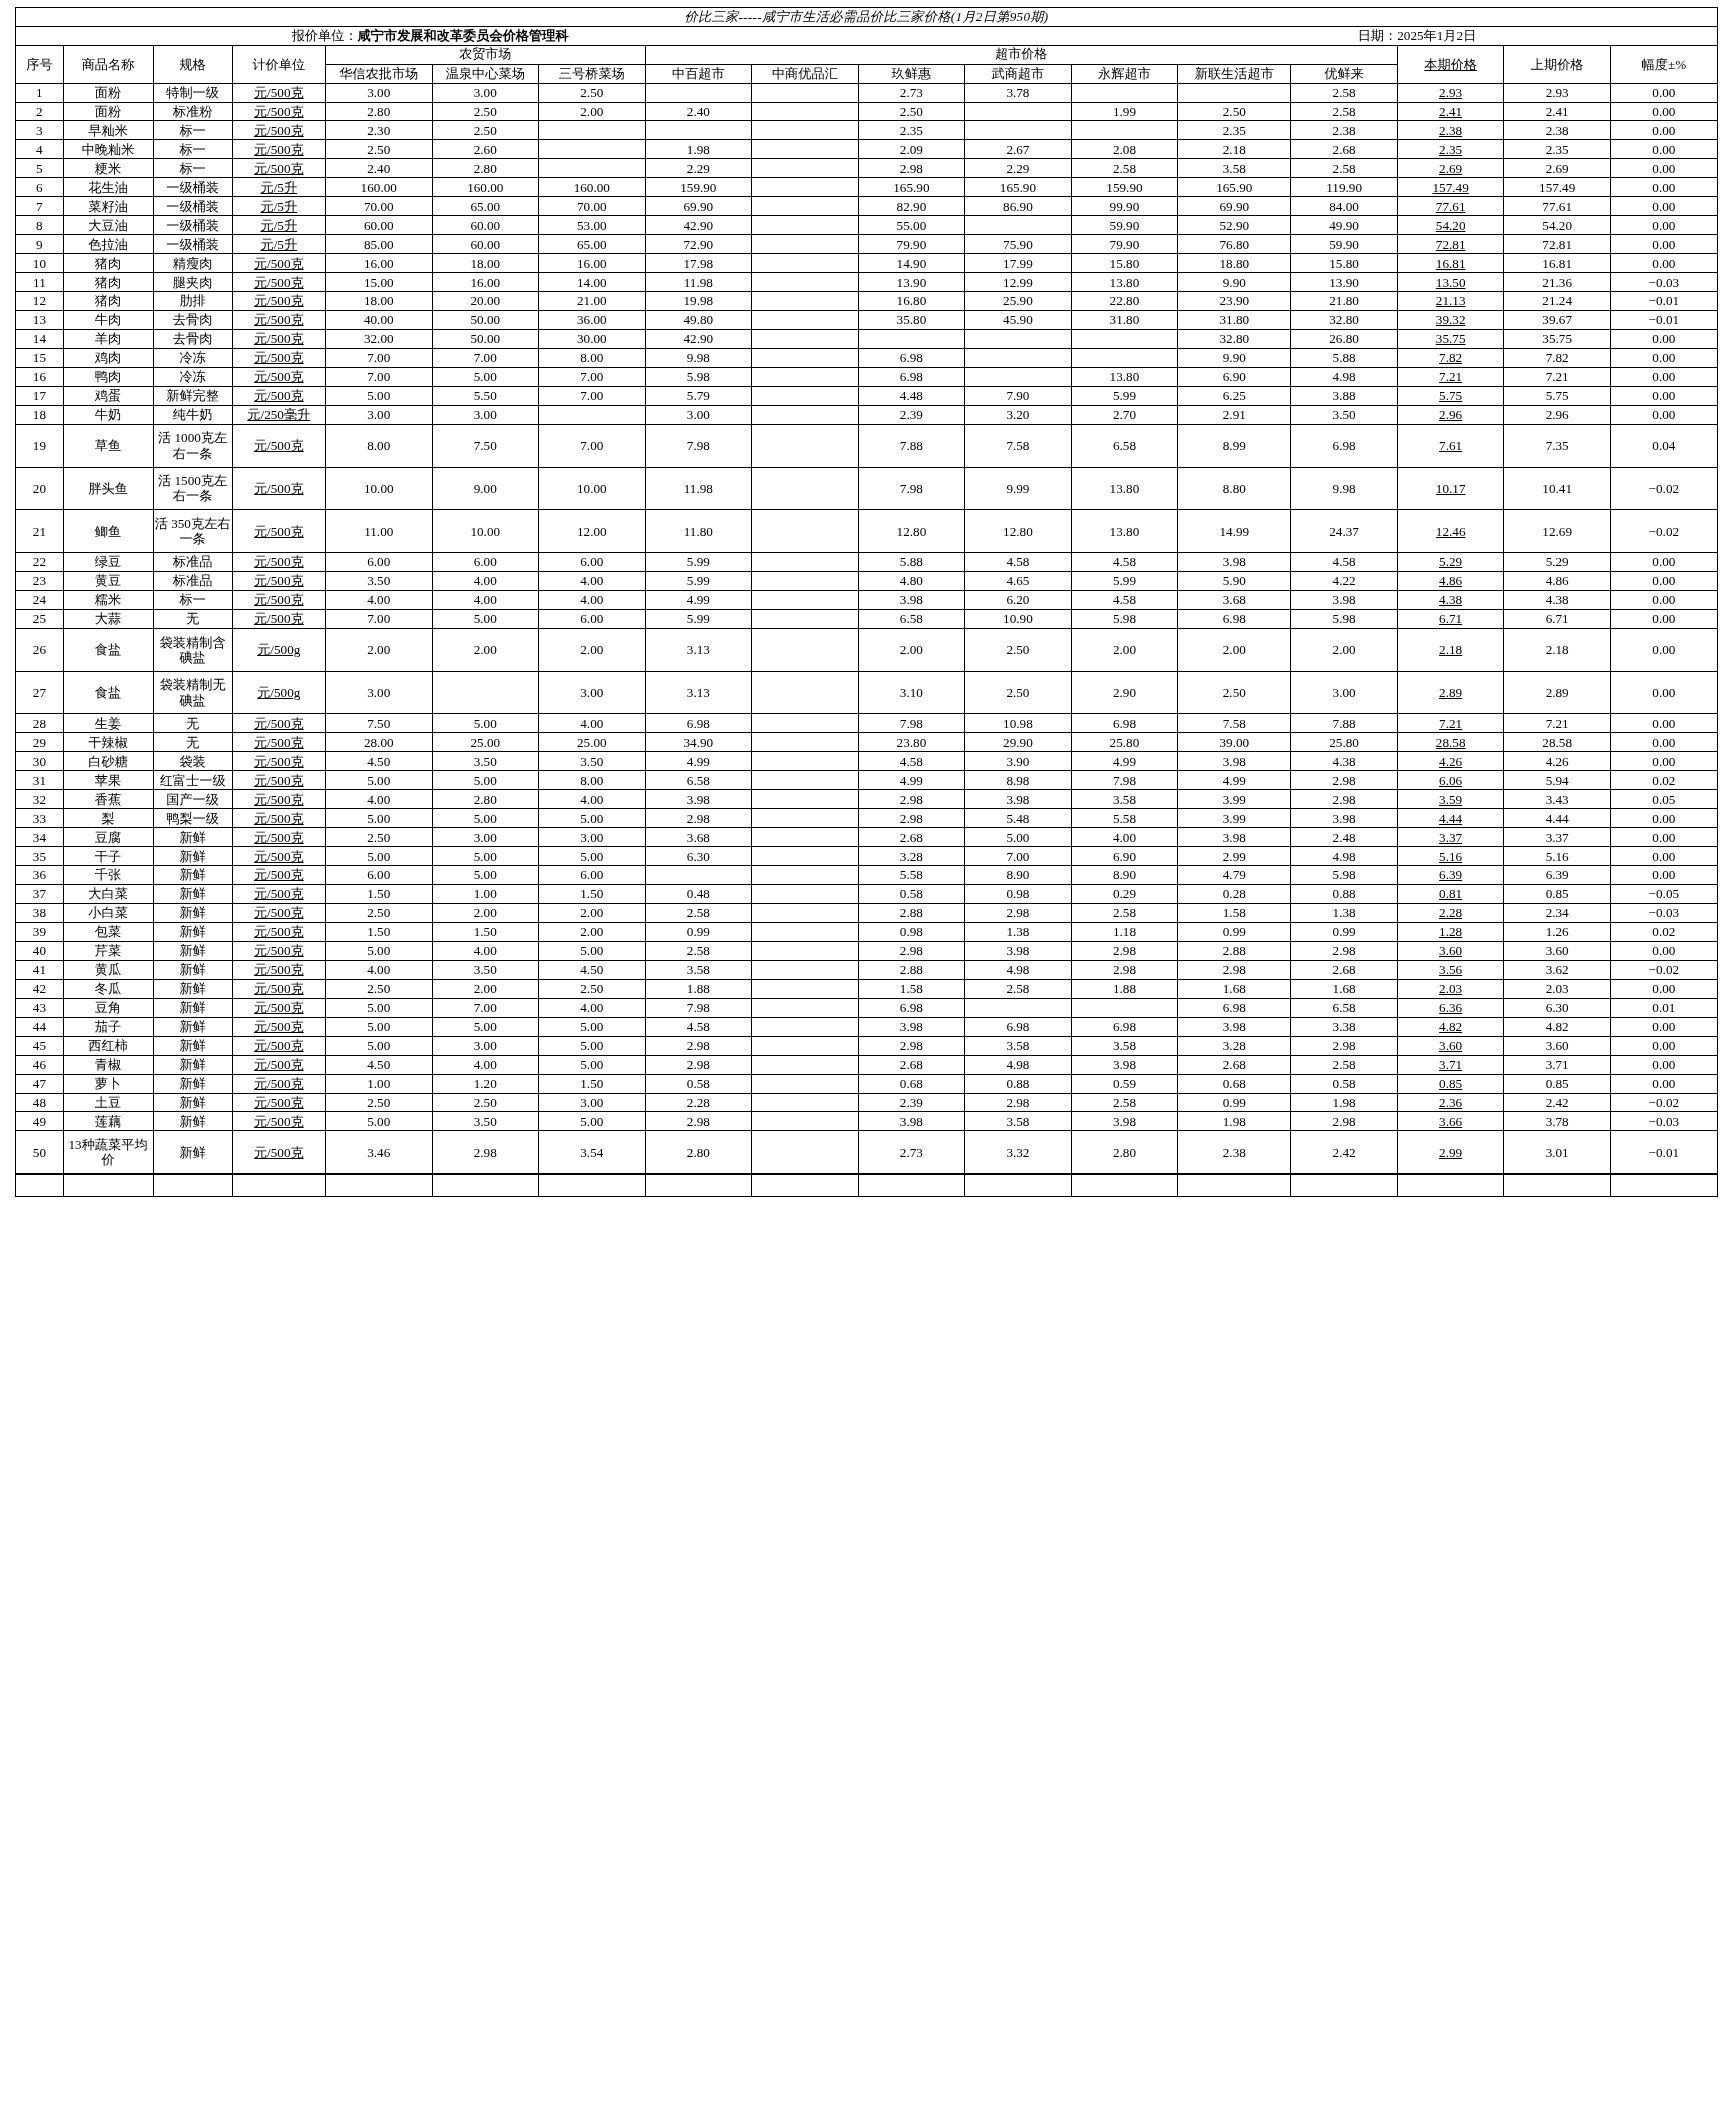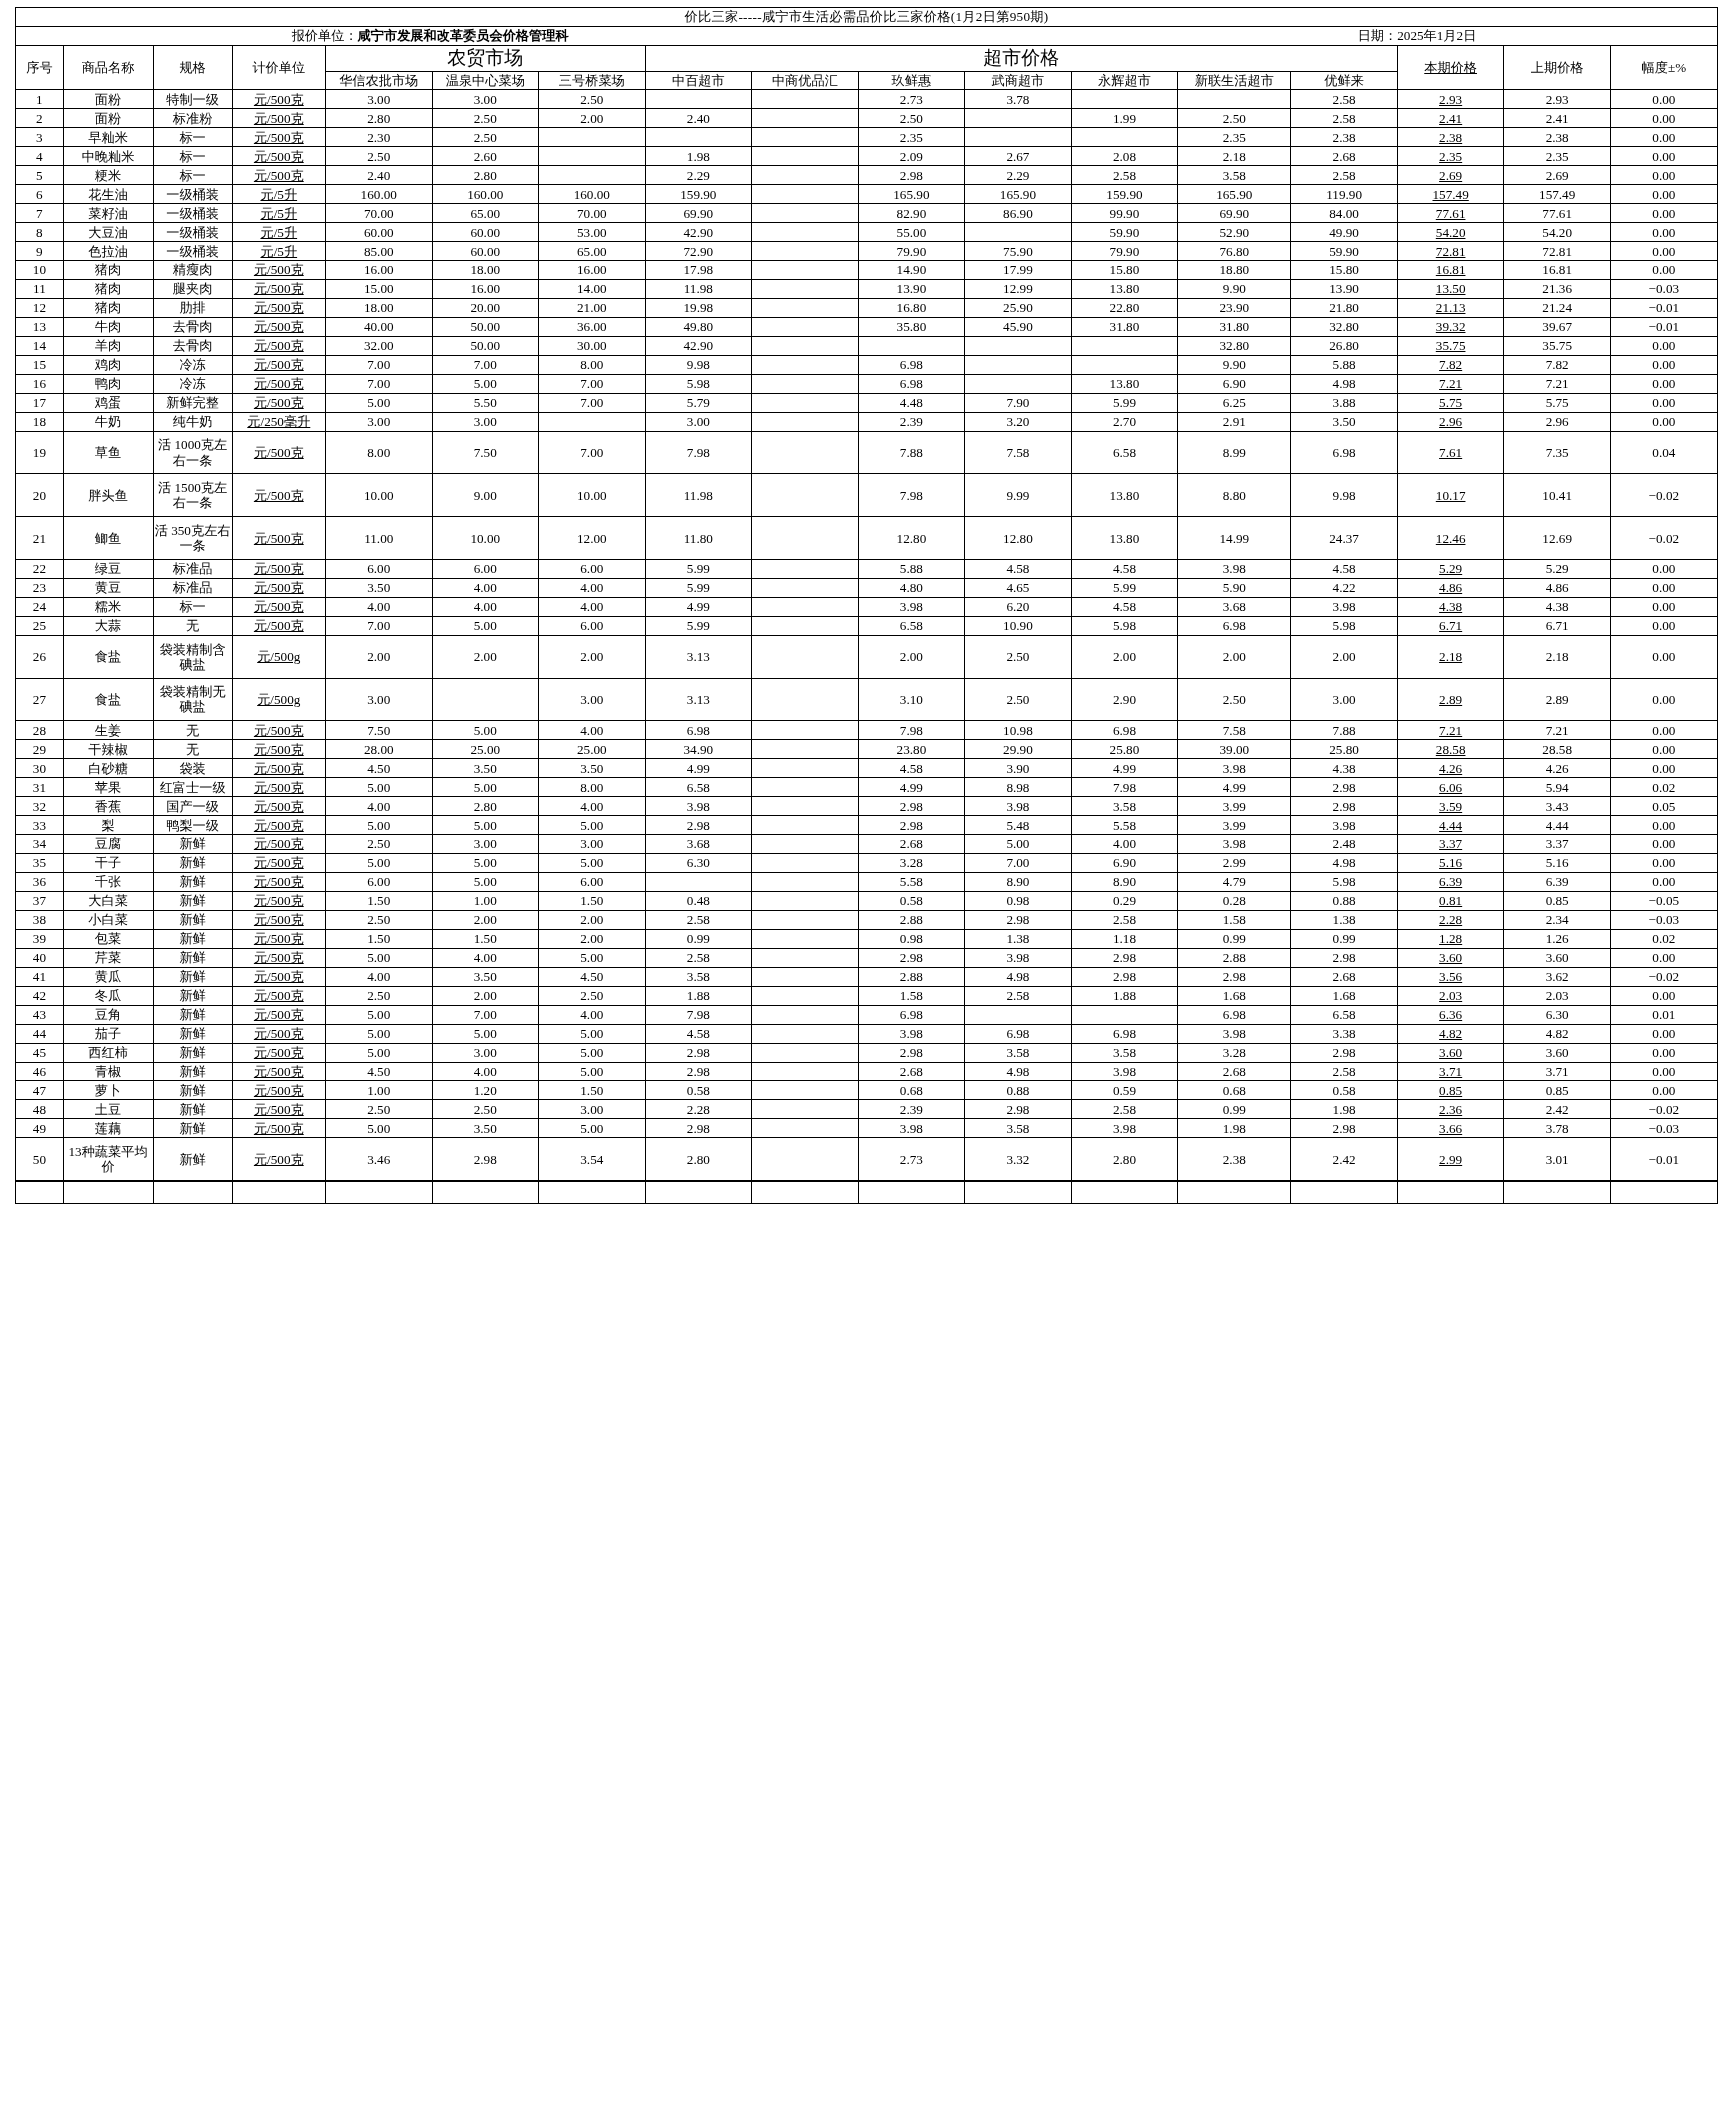--- a/index.html
+++ b/index.html
@@ -28,20 +28,21 @@
     font-weight: normal;
     padding: 1.4px 0.7px;
     font-size: 13.2px;
     line-height: 1.15;
   }
   .title-row td {
     font-size: 19px;
     font-weight: bold;
     padding: 6.3px 0;
     letter-spacing: 0.3px;
+    font-style: italic;
   }
   .subtitle-row td {
     font-size: 17.4px;
     padding: 5.6px 0;
     text-align: left;
   }
   .subtitle-inner {
     display: flex;
     align-items: center;
     padding: 0 9.7px;
@@ -55,21 +56,21 @@
   .sub-right {
     margin-left: auto;
     padding-right: 230px;
   }
   .hdr td {
     font-size: 14px;
     font-weight: normal;
     padding: 4.2px 1.4px;
   }
   .hdr td.grp {
-    font-size: 19px;
+    font-size: 13px;
     font-family: Liberation Serif, serif;
   }
   .sub-hdr td {
     font-size: 12px;
     padding: 4.9px 0.7px;
   }
   td.name {
     font-size: 14px;
   }
   td.spec {

